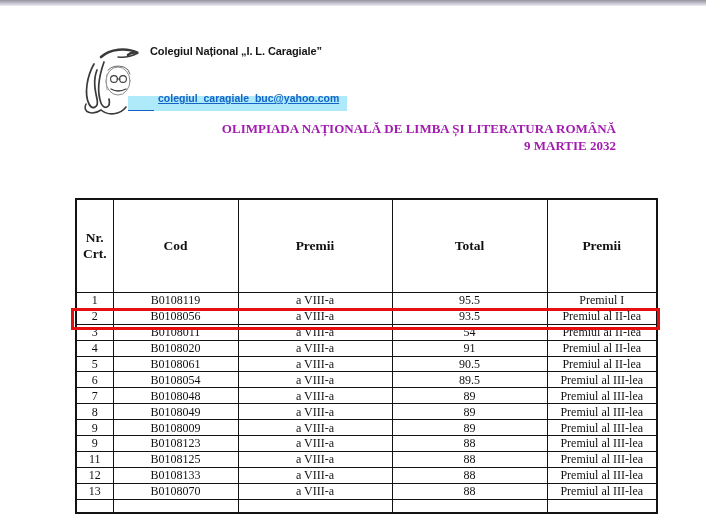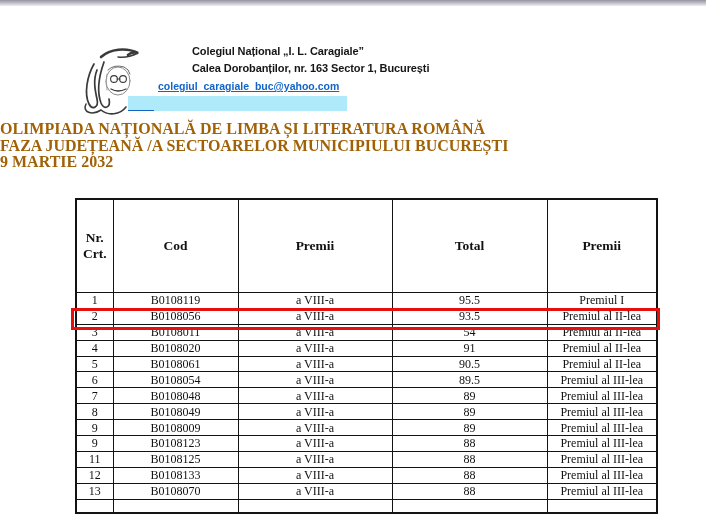--- a/index.html
+++ b/index.html
@@ -9,29 +9,29 @@
     background:#ffffff; font-family:"Liberation Serif", serif; color:#111;
   }
   .viewer-bar {
     position:absolute; left:0; top:0; width:706px; height:6px;
     background:linear-gradient(#96949f, #c9c8d2 60%, #efeef4);
   }
   
   .logo { position:absolute; left:74px; top:44px; width:72px; height:72px; }
   .inst { position:absolute; left:150px; top:43px; width:330px;
           font-family:"Liberation Sans", sans-serif; font-weight:bold;
-          font-size:11px; letter-spacing:-0.1px; line-height:17.3px; color:#151515;margin-left:42px; }
+          font-size:11px; letter-spacing:-0.1px; line-height:17.3px; color:#151515; }
   .email-row { position:absolute; left:128px; top:96px; height:15px;
                background:#aeeaf9; display:flex; align-items:flex-end; padding-right:6px; }
   .email-lead { display:inline-block; width:26px; height:12px; border-bottom:1.6px solid #1464c8; }
   .email-link { font-family:"Liberation Sans", sans-serif; font-weight:bold; font-size:10.5px;
-                color:#1464c8; text-decoration:underline; line-height:14px; padding:0 2px 18px 4px; }
+                color:#1464c8; text-decoration:underline; line-height:14px; padding:0 2px 6px 4px; }
   
-  .titles { position:absolute; left:0; top:121px; width:616px; text-align:left;
-            font-weight:bold; font-size:16px; line-height:16.6px; color:#a16207; }
+  .titles { position:absolute; left:0; top:121px; width:616px; text-align:right;
+            font-weight:bold; font-size:13px; line-height:16.6px; color:#a21caf; }
   
   .table-wrap { position:absolute; left:75px; top:198px; width:676px; }
   table { border-collapse:collapse; table-layout:fixed; width:581px; }
   table, th, td { border:1.6px solid #131313; }
   table { border-width:2.2px; }
   th { font-size:13.5px; font-weight:bold; height:92px; vertical-align:middle; text-align:center; }
   tbody td { height:14.9px; font-size:12px; line-height:14px; text-align:center;
              vertical-align:middle; white-space:nowrap; overflow:hidden; }
   tbody tr.partial-row td { height:12px; }
   .row-highlight { position:absolute; left:-4px; top:110px; width:583px; height:16px;
@@ -58,31 +58,29 @@
         <path d="M43,35 L46,35" stroke-width="1.1"></path>
         <path d="M37,45 Q44,49 52,45" stroke-width="1.3"></path>
         <path d="M34,26 Q40,20 50,23 Q55,25 56,30" stroke="#6a6a6a" stroke-width="1"></path>
         <path d="M33,30 Q31,38 33,46" stroke="#9a9a9a" stroke-width="0.9"></path>
       </g>
     </svg>
   </div>
 
   <div class="inst">
     <div>Colegiul Național „I. L. Caragiale”</div>
-    <div>Calea Dorobanților, nr. 163 Sector 1, București</div>
   </div>
 
   <div class="email-row">
     <span class="email-lead"></span>
     <a class="email-link" href="#">colegiul_caragiale_buc@yahoo.com</a>
   </div>
 
   <div class="titles">
     <div>OLIMPIADA NAȚIONALĂ DE LIMBA ȘI LITERATURA ROMÂNĂ</div>
-    <div>FAZA JUDEȚEANĂ /A SECTOARELOR MUNICIPIULUI BUCUREȘTI</div>
     <div>9 MARTIE 2032</div>
   </div>
 
   <div class="table-wrap">
     <table>
       <colgroup>
         <col style="width:37px">
           <col style="width:125px">
           <col style="width:154px">
         <col style="width:155px">

